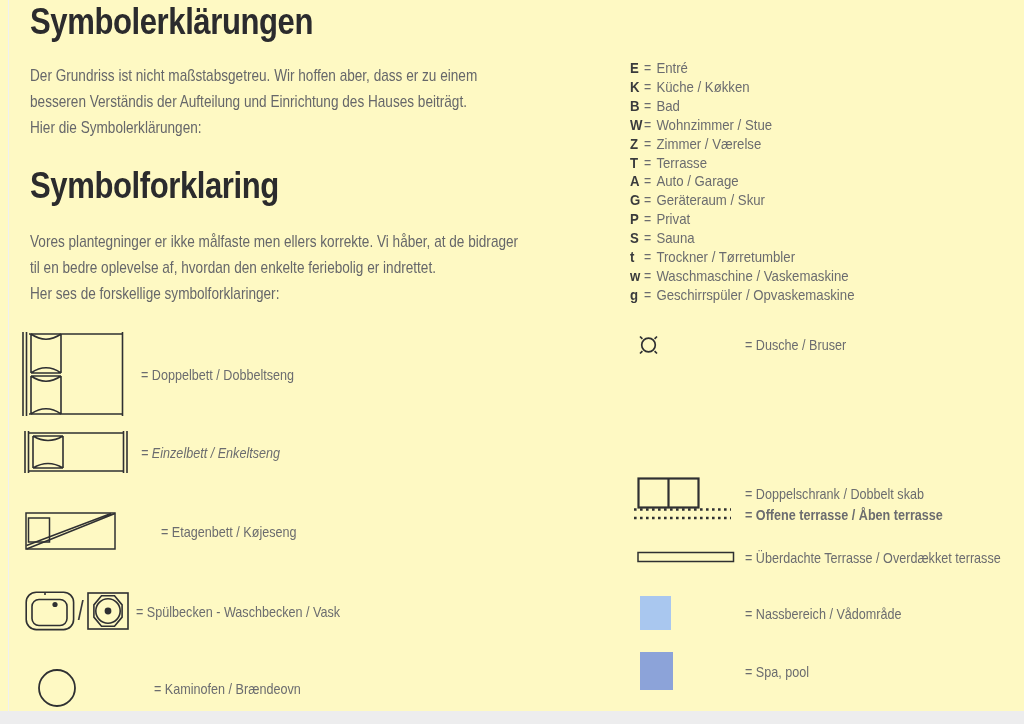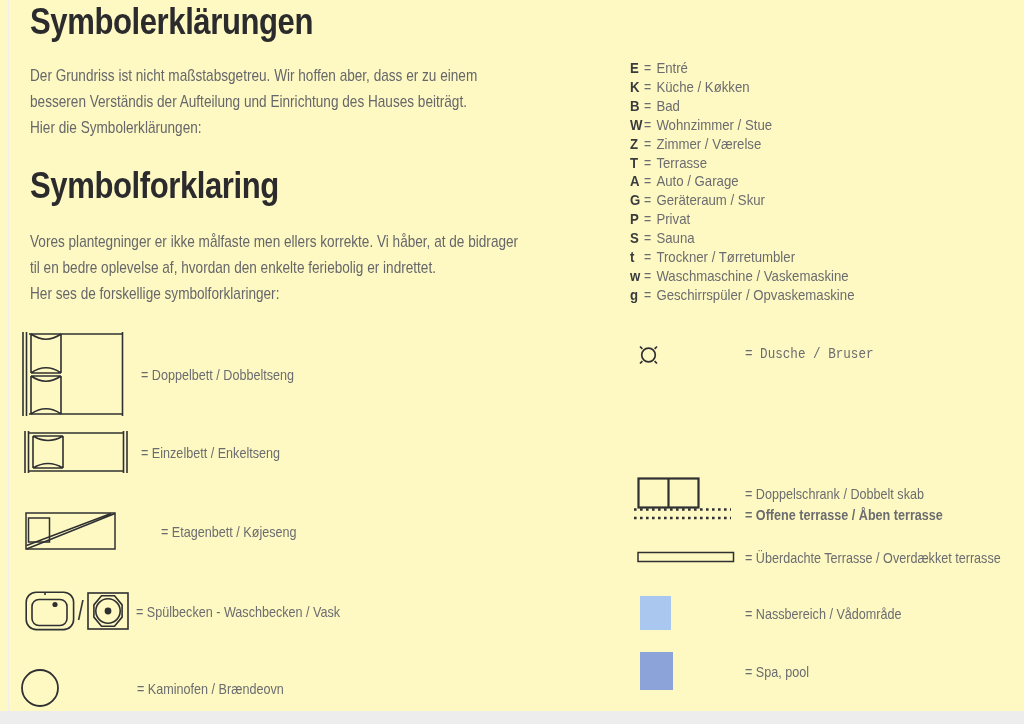--- a/index.html
+++ b/index.html
@@ -132,21 +132,21 @@
           <line x1="4.5" y1="0" x2="4.5" y2="84"></line>
         <path d="M7,2 H100.5 M7,82 H100.5"></path>
         <line x1="100.5" y1="0" x2="100.5" y2="84"></line>
         <path d="M9,2 V41 M39,2 V41 M9,41 H39 M9,2 Q24,12.5 39,2 M9,41 Q24,30.5 39,41"></path>
         <path d="M9,44 V82 M39,44 V82 M9,44 H39 M9,44 Q24,54.5 39,44 M9,82 Q24,71.5 39,82"></path>
       </g>
     </svg>
     <span class="sym-label cx" style="margin-left:16px;">= Doppelbett / Dobbeltseng</span>
   </div>
 
-  <div class="sym-row" style="left:24px;top:431px;height:42px;">
+  <div class="sym-row" style="left:24px;top:431px;height:42px;font-style:italic;">
     <svg width="104" height="42" viewBox="0 0 104 42">
       <g class="stroke" stroke-width="1.6">
         <line x1="1" y1="0" x2="1" y2="42"></line>
           <line x1="4.5" y1="0" x2="4.5" y2="42"></line>
         <line x1="99.5" y1="0" x2="99.5" y2="42"></line>
           <line x1="103" y1="0" x2="103" y2="42"></line>
         <path d="M5,2 H99 M5,40 H99"></path>
         <path d="M9,5 V37 M39,5 V37 M9,5 H39 M9,37 H39 M9,5 Q24,14 39,5 M9,37 Q24,28 39,37"></path>
       </g>
     </svg>
@@ -178,28 +178,28 @@
       <g class="stroke" stroke-width="1.6">
         <rect x="1" y="1" width="40" height="36"></rect>
         <polygon points="27.5,3.7 35.1,12.9 35.1,25.1 27.5,34.3 14.5,34.3 6.9,25.1 6.9,12.9 14.5,3.7"></polygon>
         <circle cx="21" cy="19" r="12.2"></circle>
         <circle cx="21" cy="19" r="3.4" fill="#2f3032" stroke="none"></circle>
       </g>
     </svg>
     <span class="sym-label cx" style="margin-left:7px;">= Spülbecken - Waschbecken / Vask</span>
   </div>
 
-  <div class="sym-row" style="left:21px;top:668px;height:40px;">
+  <div class="sym-row" style="left:38px;top:668px;height:40px;">
     <svg width="40" height="40" viewBox="0 0 40 40">
       <circle class="stroke" stroke-width="1.8" cx="19" cy="20" r="18"></circle>
     </svg>
     <span class="sym-label cx" style="margin-left:76px;">= Kaminofen / Brændeovn</span>
   </div>
 
-  <div class="rrow" style="top:342px;height:24px;font-family:Liberation Mono, monospace;">
+  <div class="rrow" style="top:332px;height:24px;">
     <svg width="24" height="24" viewBox="0 0 24 24">
       <g class="stroke" stroke-width="1.7">
         <circle cx="11.5" cy="13" r="6.8"></circle>
         <path d="M17.6,6.9 L20,4.5 M5.4,6.9 L3,4.5 M17.6,19.1 L20,21.5 M5.4,19.1 L3,21.5"></path>
       </g>
     </svg>
     <span class="sym-label cx">= Dusche / Bruser</span>
   </div>
 
 

